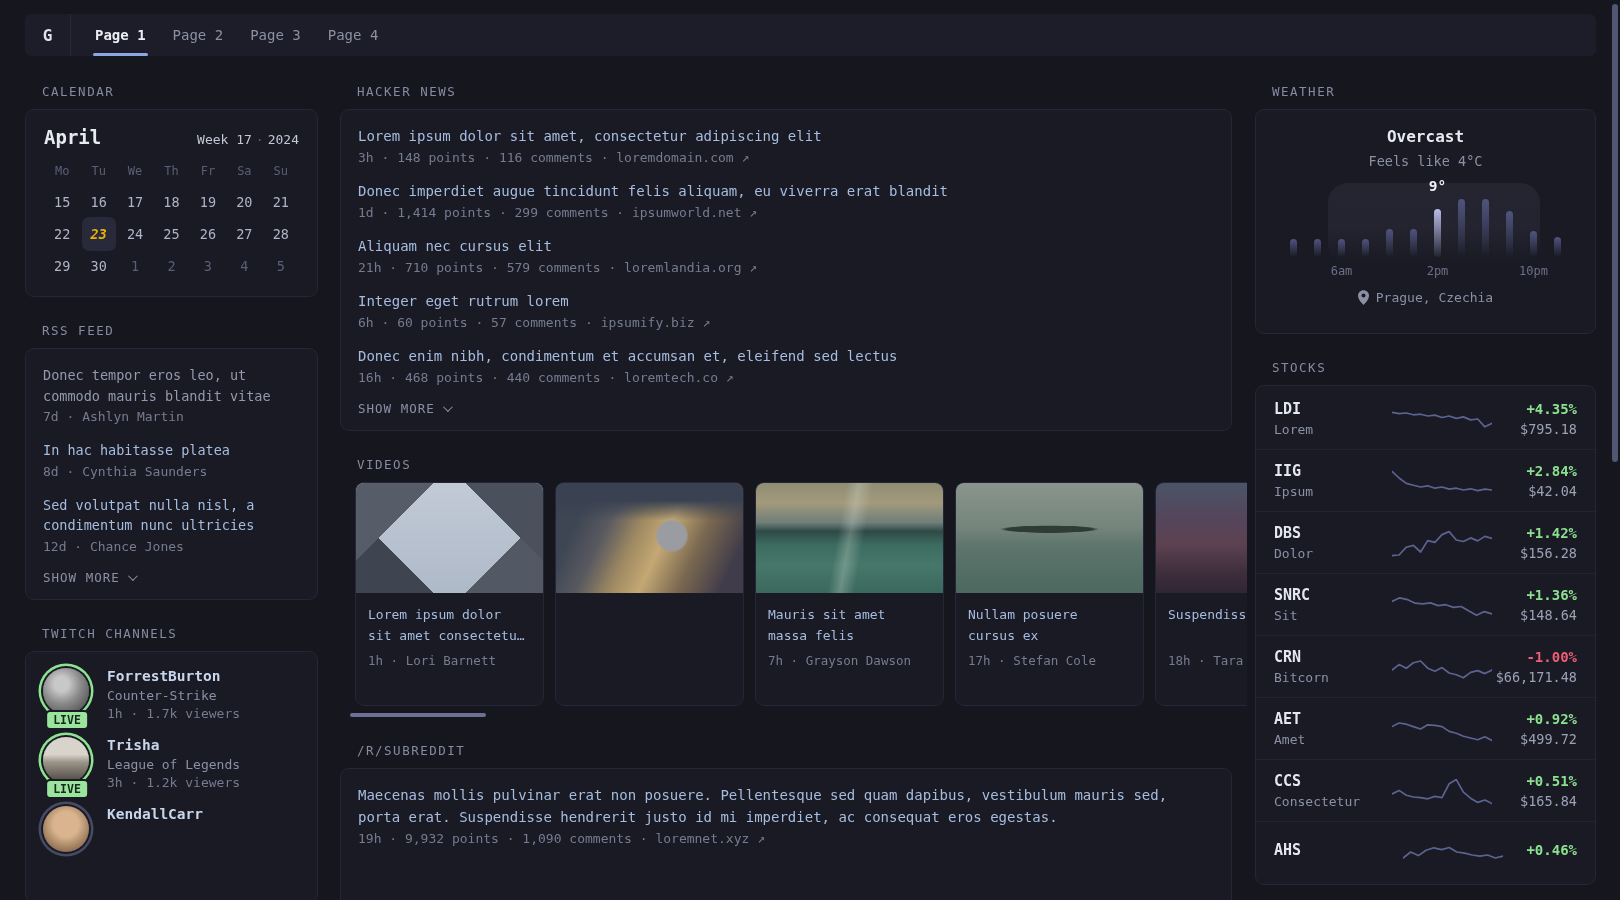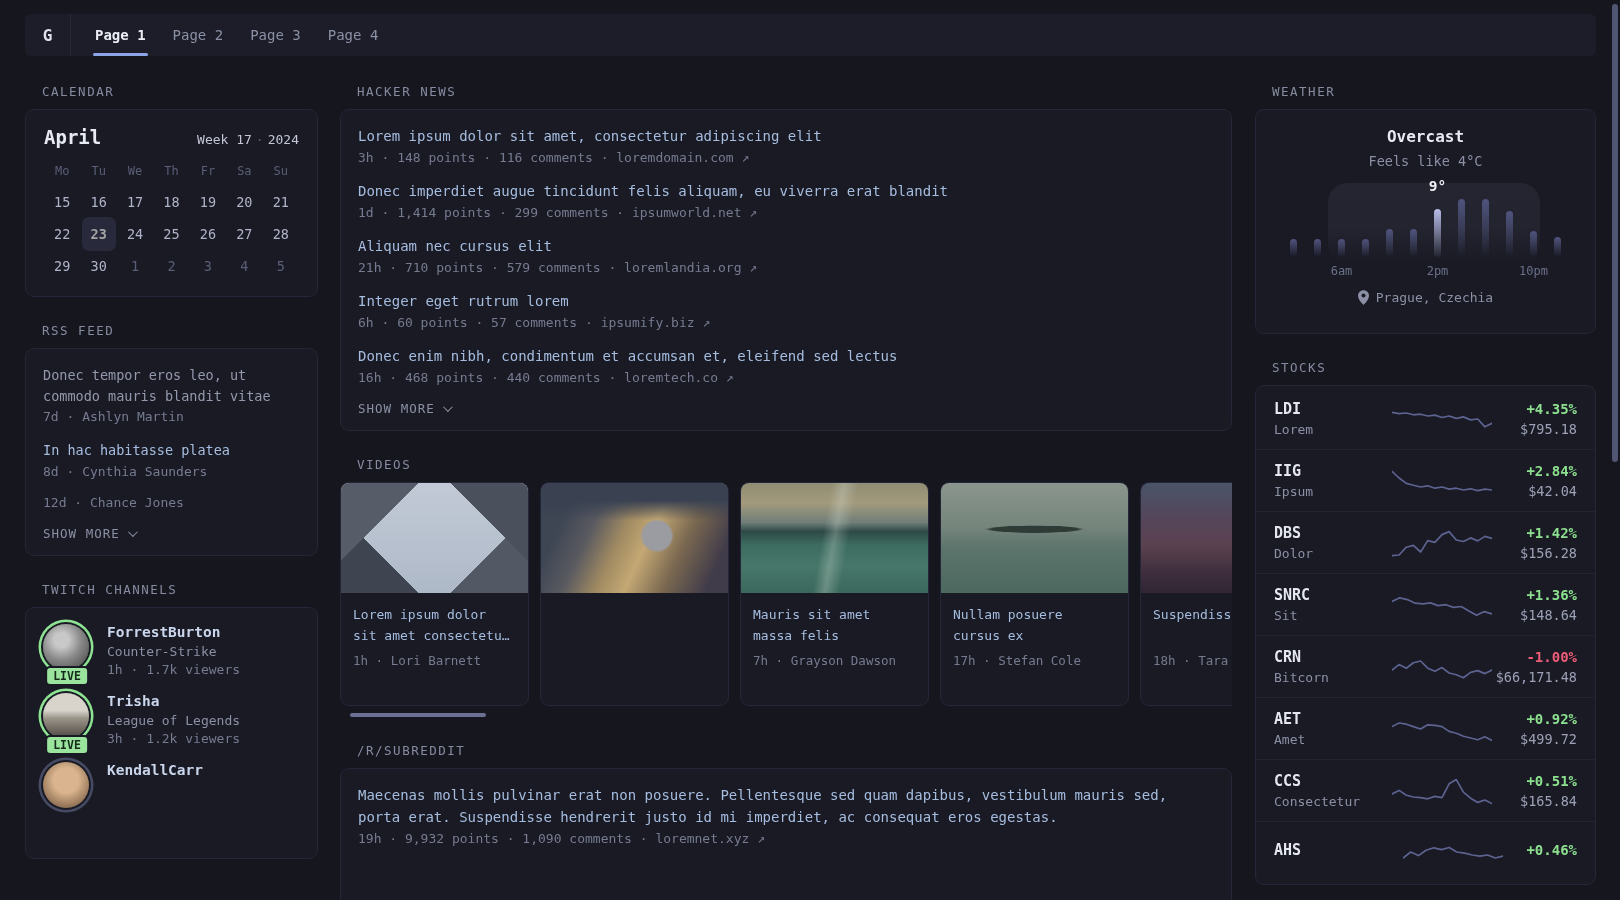--- a/index.html
+++ b/index.html
@@ -40,22 +40,22 @@
   .cal-head{display:flex;justify-content:space-between;align-items:baseline;margin-bottom:12px;}
   .cal-month{font-size:19px;font-weight:bold;color:#e8eaf2;}
   .cal-week{font-size:13px;color:var(--soft);}
   .cal-week .dotsep{color:var(--faint);margin:0 4px;}
   .cal-grid{display:grid;grid-template-columns:repeat(7,1fr);}
   .cal-dow{margin-bottom:4px;}
   .dow{font-size:12px;color:var(--faint);text-align:center;padding:4px 0;}
   .day{height:32px;display:flex;align-items:center;justify-content:center;font-size:13.5px;color:#b0b4c8;}
   .day.dim span{color:var(--faint);}
   .day.sel{position:relative;}
-  .day.sel span{background:#282a3c;color:#a3a3a3;font-weight:bold;border-radius:7px;
-       padding:9px 9px;}
+  .day.sel span{background:#282a3c;color:#eab308;font-weight:bold;border-radius:7px;
+       padding:9px 9px;font-style:italic;}
 
   
   .feed-card{padding:16px 17px 14px;}
   .feed-item{margin-bottom:16px;}
   .feed-title{font-size:13.5px;line-height:1.52;color:var(--link);cursor:pointer;}
   .hn .feed-title{font-size:14px;line-height:1.5;}
   .feed-title.visited{color:#9599ad;}
   .meta{font-size:13px;color:var(--dim);margin-top:3px;}
   .ext{color:var(--dim);cursor:pointer;}
   .show-more{display:flex;align-items:center;gap:8px;font-size:12.5px;letter-spacing:1px;
@@ -75,21 +75,21 @@
   .avatar-3{background:radial-gradient(circle at 50% 40%,#d9b48e 0 35%,#9a7a5c 70%,#5a4638 100%);}
   .live-badge{display:none;position:absolute;left:50%;transform:translateX(-50%);bottom:-9px;
        background:var(--live-bg);color:var(--live-text);font-size:11.5px;font-weight:bold;
        padding:1px 6px;border-radius:5px;border:2px solid var(--card-bg);}
   .channel.is-live .live-badge{display:block;}
   .ch-name{font-size:14.5px;font-weight:bold;color:#c9d6ec;}
   .ch-game{font-size:13px;color:var(--muted);margin-top:4px;}
   .ch-meta{font-size:13px;color:var(--dim);margin-top:3px;}
 
   
-  .videos-row{display:flex;gap:11px;overflow:hidden;width:892px;}
+  .videos-row{display:flex;gap:11px;overflow:hidden;width:892px;margin-left:15px;}
   .video-card{flex:0 0 189px;width:189px;height:224px;background:var(--card-bg);
        border:1px solid var(--border);border-radius:9px;overflow:hidden;cursor:pointer;}
   .thumb{width:100%;height:110px;}
   .thumb-cross{background:
        linear-gradient(135deg,#565c68 0 26%,transparent 26%),
        linear-gradient(225deg,#4b515c 0 26%,transparent 26%),
        linear-gradient(45deg,#3f4550 0 26%,transparent 26%),
        linear-gradient(-45deg,#525864 0 26%,transparent 26%),
        linear-gradient(180deg,#c2cad6,#aeb9c8);}
   .thumb-camera{background:
@@ -276,20 +276,21 @@
 
         <div class="feed-item">
               <div class="feed-title visited">Donec tempor eros leo, ut commodo mauris blandit vitae</div>
               <div class="meta">7d · Ashlyn Martin</div>
             </div>
             <div class="feed-item">
               <div class="feed-title">In hac habitasse platea</div>
               <div class="meta">8d · Cynthia Saunders</div>
             </div>
             <div class="feed-item">
+              <div class="feed-title">Sed volutpat nulla nisl, a condimentum nunc ultricies</div>
               <div class="meta">12d · Chance Jones</div>
             </div>
           </div>
         <div class="show-more">
           <span>SHOW MORE</span>
           <span class="chev"></span>
         </div>
       </div>
     </div>
 

